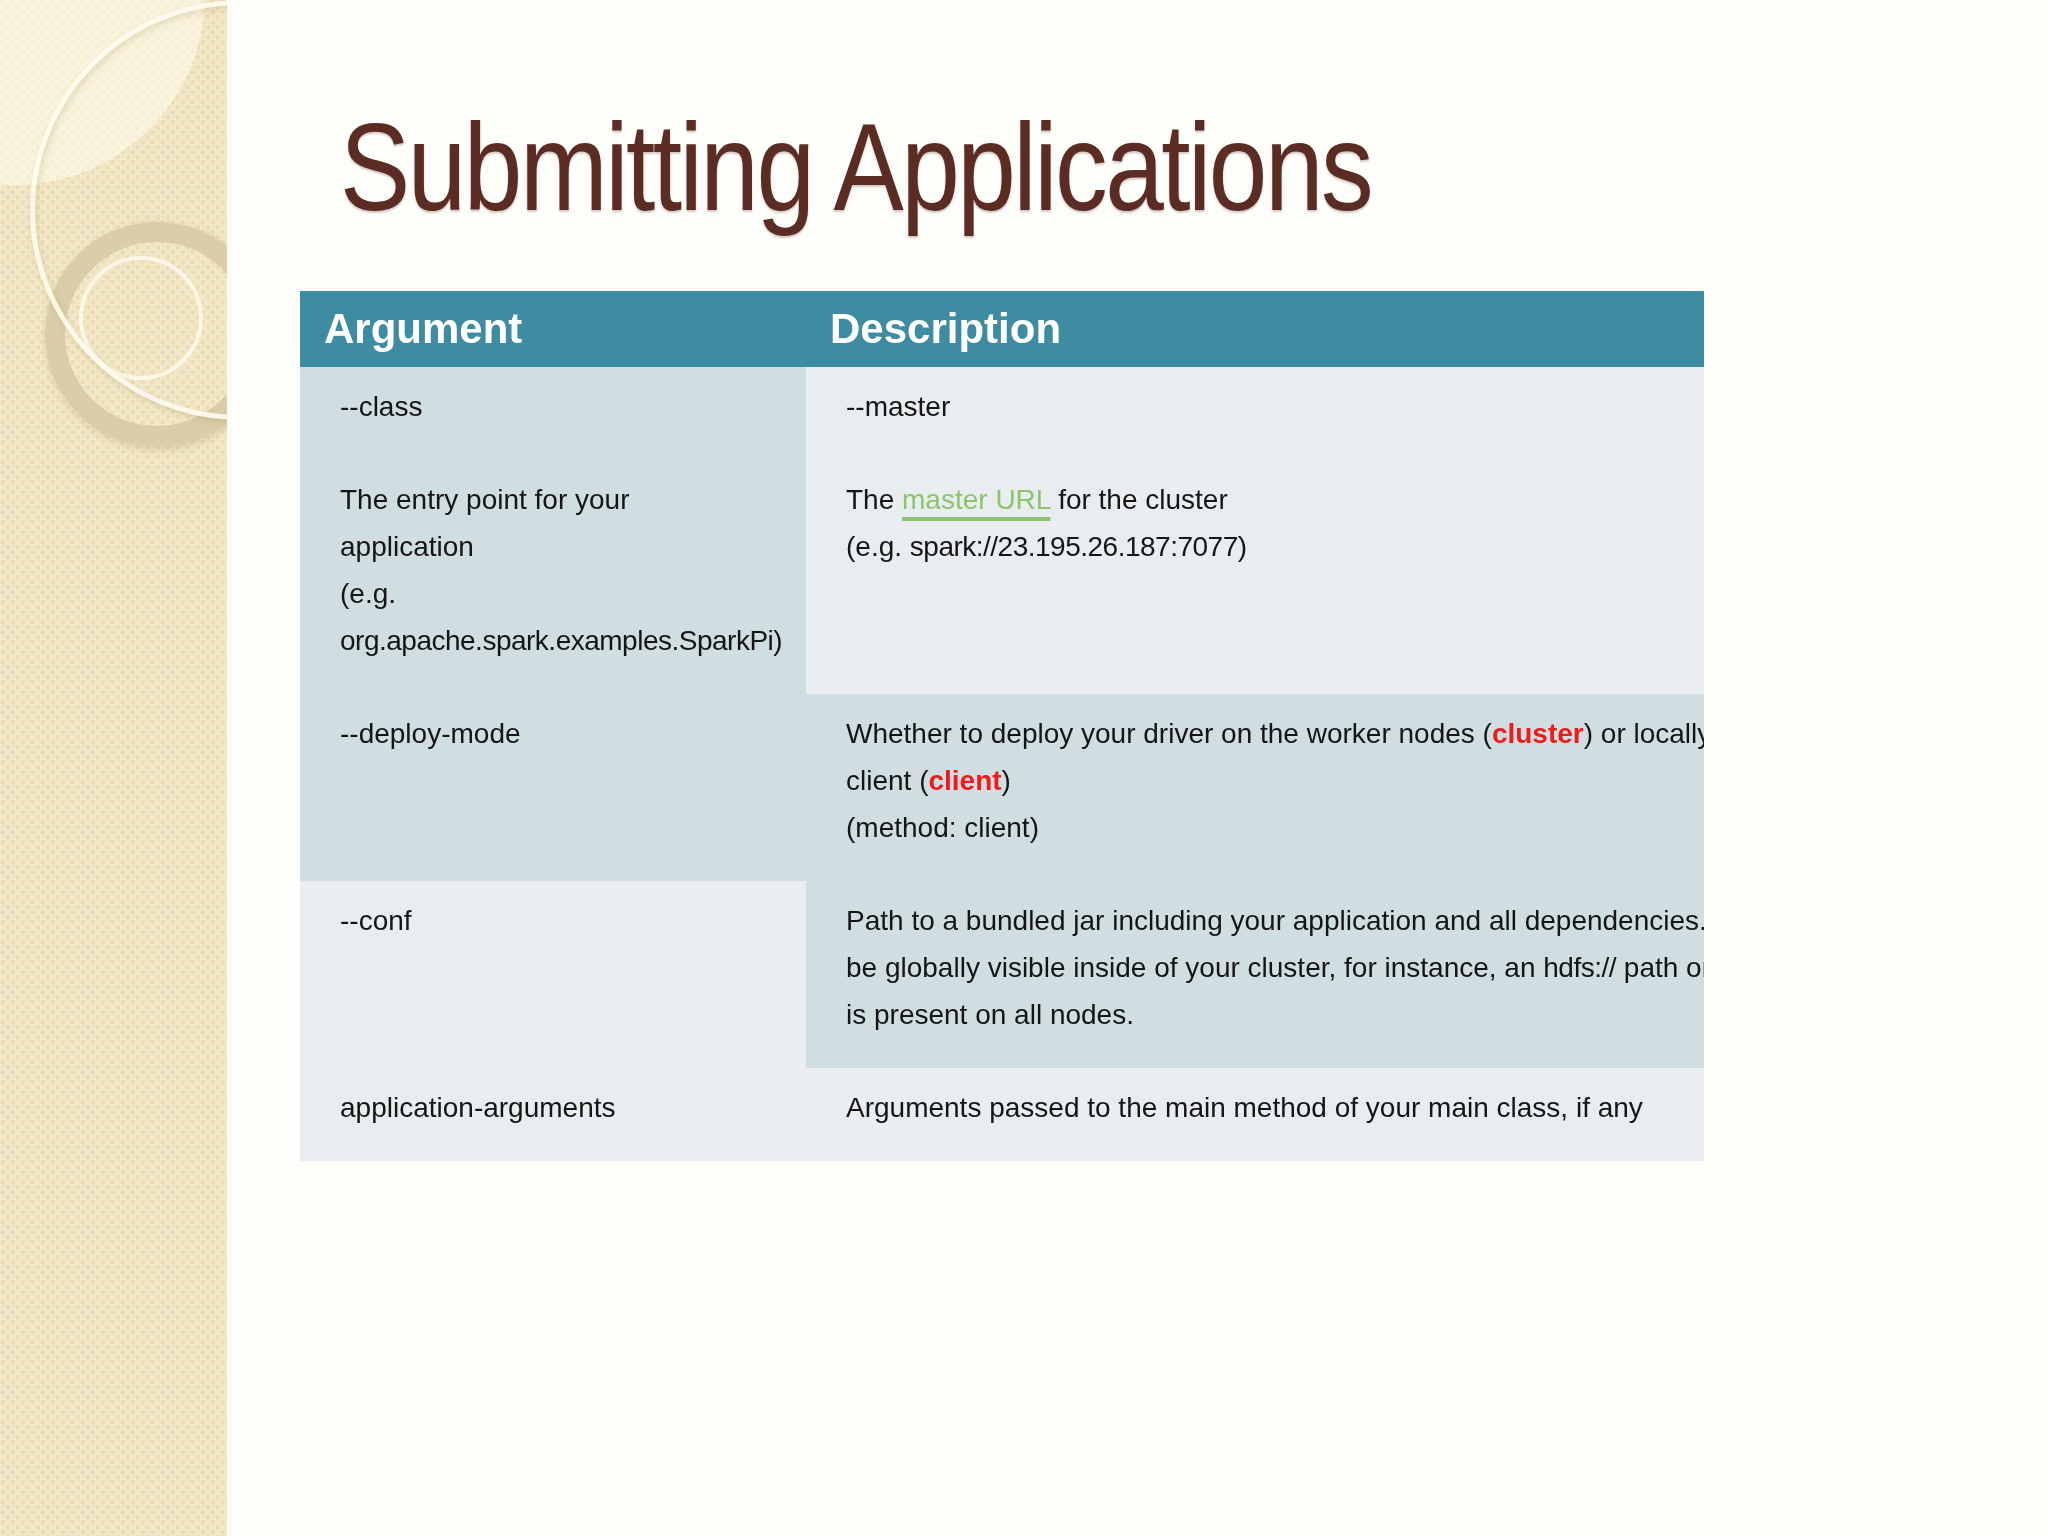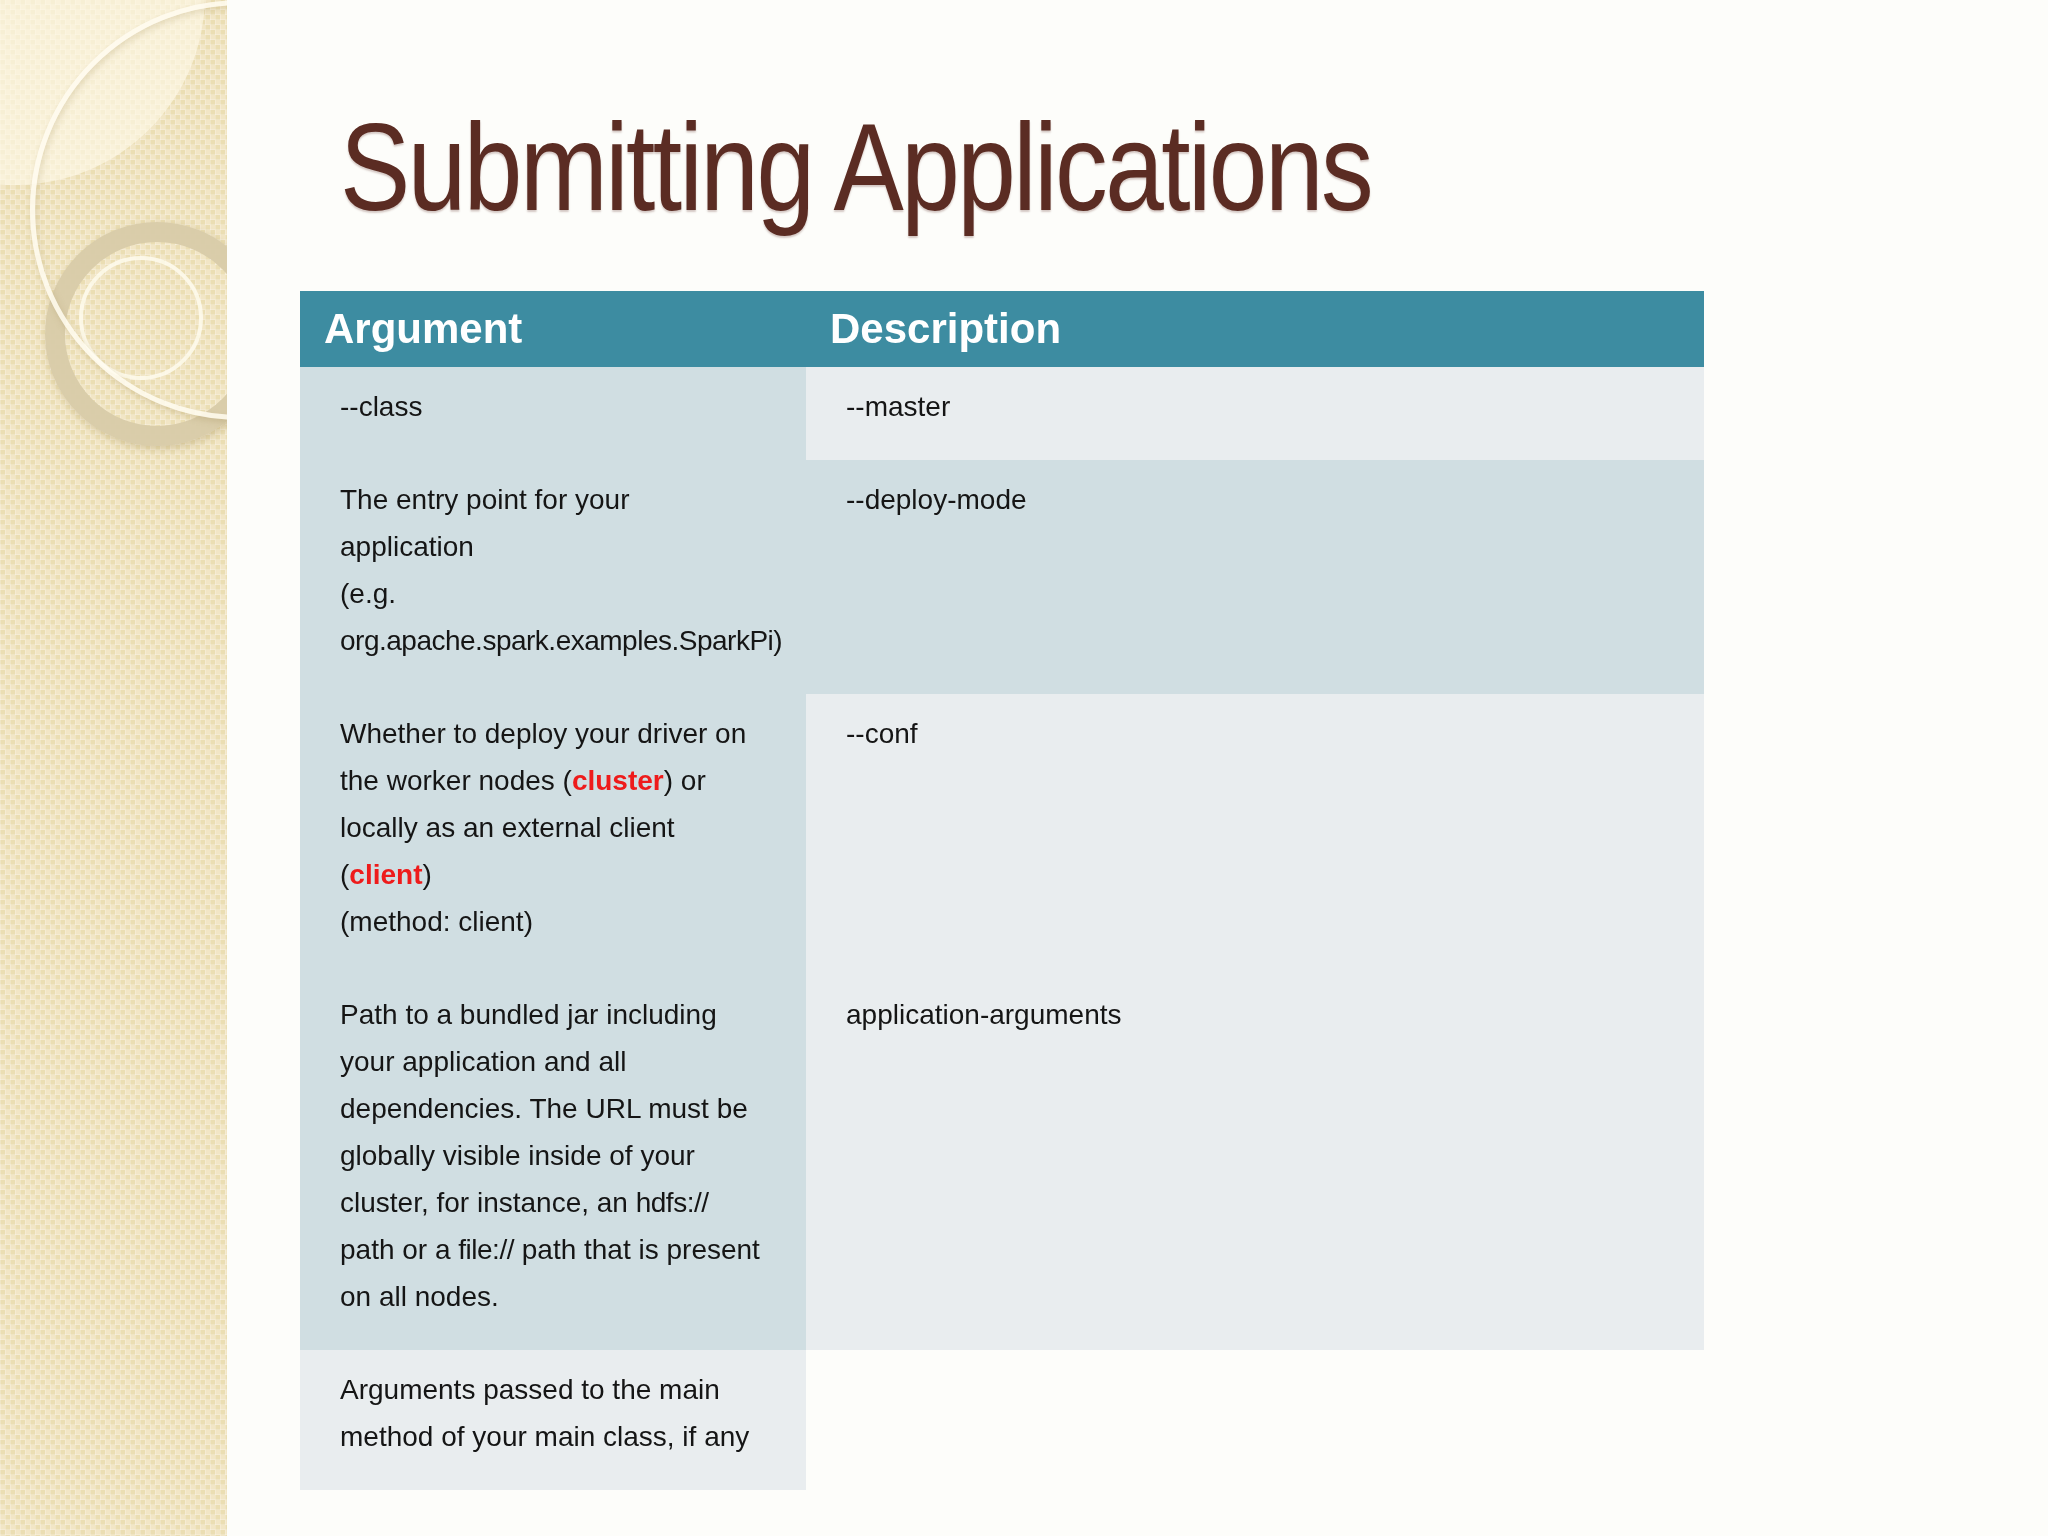--- a/index.html
+++ b/index.html
@@ -90,20 +90,21 @@
   </div>
 
   <h1 class="title">Submitting Applications</h1>
 
   <div class="tbl" id="tbl">
     <div class="hcell">Argument</div>
     <div class="hcell">Description</div>
   <div class="cell arg dark">--class</div>
       <div class="cell arg light">--master</div>
       <div class="cell desc dark"><span class="seg-normal">The entry point for your application</span><br><span class="seg-normal">(e.g. </span><span class="seg-code">org.apache.spark.examples.SparkPi</span><span class="seg-normal">)</span></div>
+      <div class="cell desc light"><span class="seg-normal">The </span><a class="seg-link" href="#">master URL</a><span class="seg-normal"> for the cluster</span><br><span class="seg-normal">(e.g. </span><span class="seg-code">spark://23.195.26.187:7077</span><span class="seg-normal">)</span></div>
       <div class="cell arg dark">--deploy-mode</div>
       <div class="cell desc dark"><span class="seg-normal">Whether to deploy your driver on the worker nodes (</span><span class="seg-red">cluster</span><span class="seg-normal">) or locally as an external client (</span><span class="seg-red">client</span><span class="seg-normal">)</span><br><span class="seg-normal">(method: client)</span></div>
       <div class="cell arg light">--conf</div>
       <div class="cell desc dark"><span class="seg-normal">Path to a bundled jar including your application and all dependencies. The URL must be globally visible inside of your cluster, for instance, an </span><span class="seg-code">hdfs://</span><span class="seg-normal"> path or a </span><span class="seg-code">file://</span><span class="seg-normal"> path that is present on all nodes.</span></div>
       <div class="cell arg light">application-arguments</div>
       <div class="cell desc light"><span class="seg-normal">Arguments passed to the main method of your main class, if any</span></div>
     </div>
 
 </div>
 

